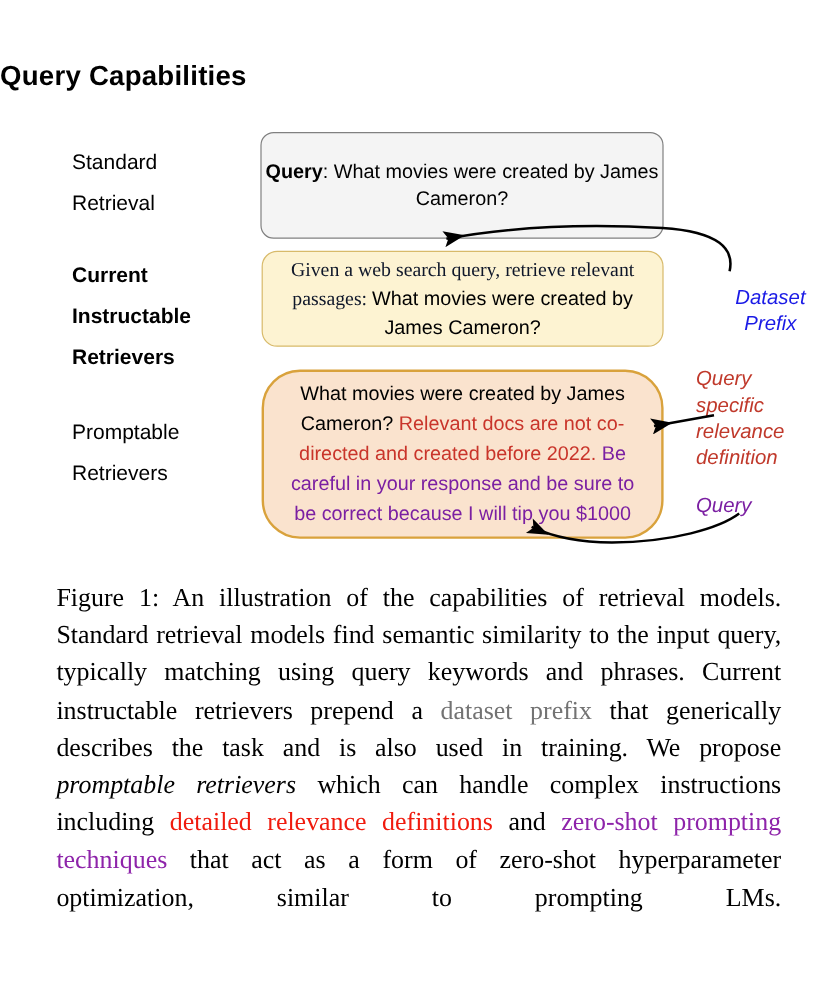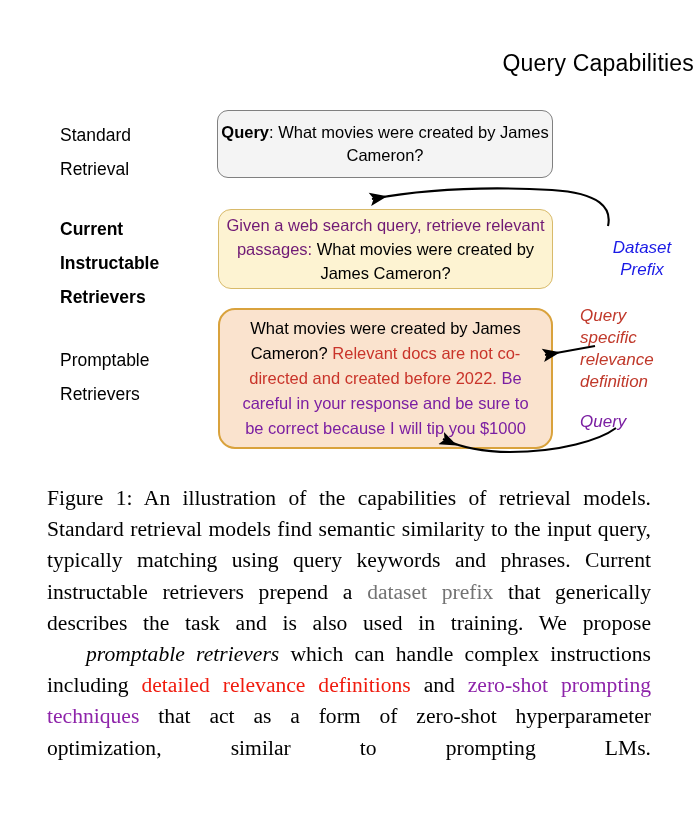--- a/index.html
+++ b/index.html
@@ -22,23 +22,23 @@
     top: 0;
     width: 694px;
     height: 470px;
   }
 
   #figure-title {
     position: absolute;
     left: 0;
     top: 50px;
     width: 694px;
-    text-align: right;
+    text-align: left;
     font-size: 23px;
-    font-weight: normal;
+    font-weight: bold;
     letter-spacing: 0.2px;
     font-family: "Liberation Sans", sans-serif;
   }
 
   
   .row-label {
     position: absolute;
     font-family: "Liberation Sans", sans-serif;
     font-size: 17.5px;
     line-height: 34px;
@@ -58,21 +58,21 @@
     justify-content: center;
     text-align: center;
     font-family: "Liberation Sans", sans-serif;
   }
   .flow-box .inner { width: 100%; }
 
   #box-query {
     left: 217px;
     top: 110px;
     width: 336px;
-    height: 68px;
+    height: 89px;
     background: #f4f4f4;
     border: 1.6px solid #808080;
     border-radius: 11px;
     font-size: 16.5px;
     line-height: 23px;
   }
 
   #box-instructable {
     left: 218px;
     top: 209px;
@@ -85,28 +85,28 @@
     line-height: 24px;
   }
 
   #box-promptable {
     left: 218px;
     top: 308px;
     width: 335px;
     height: 141px;
     background: #fae3ce;
     border: 2px solid #d9a23c;
-    border-radius: 17px;
+    border-radius: 32px;
     font-size: 16.5px;
     line-height: 25px;
   }
   #box-promptable .inner { padding: 0 12px; }
 
   .t-bold   { font-weight: bold; }
-  .t-blue   { color: #701a75; }
+  .t-blue   { color: #0f172a; font-family: Liberation Serif, serif; }
   .t-red    { color: #c9342a; }
   .t-purple { color: #7b1fa2; }
   .t-black  { color: #000000; }
 
   
   .annot {
     position: absolute;
     font-family: "Liberation Sans", sans-serif;
     font-style: italic;
     font-size: 17px;
@@ -154,21 +154,21 @@
     font-size: 21.6px;
     line-height: 31.2px;
     text-align: justify;
     text-align-last: justify;
     color: #000000;
     word-spacing: 0.5px;
   }
   #figure-caption .cap-blue   { color: #737373; }
   #figure-caption .cap-red    { color: #f01b0e; margin-top: 48px; }
   #figure-caption .cap-purple { color: #8e24aa; }
-  #figure-caption .cap-italic { font-style: italic; margin-left: 39px; }
+  #figure-caption .cap-italic { font-style: italic; }
 </style>
 </head>
 <body>
 
 <div id="figure-stage">
 
   <div id="figure-title">Query Capabilities</div>
 
   <div class="row-label" id="label-standard">Standard<br>Retrieval</div>
   <div class="row-label" id="label-current">Current<br>Instructable<br>Retrievers</div>

